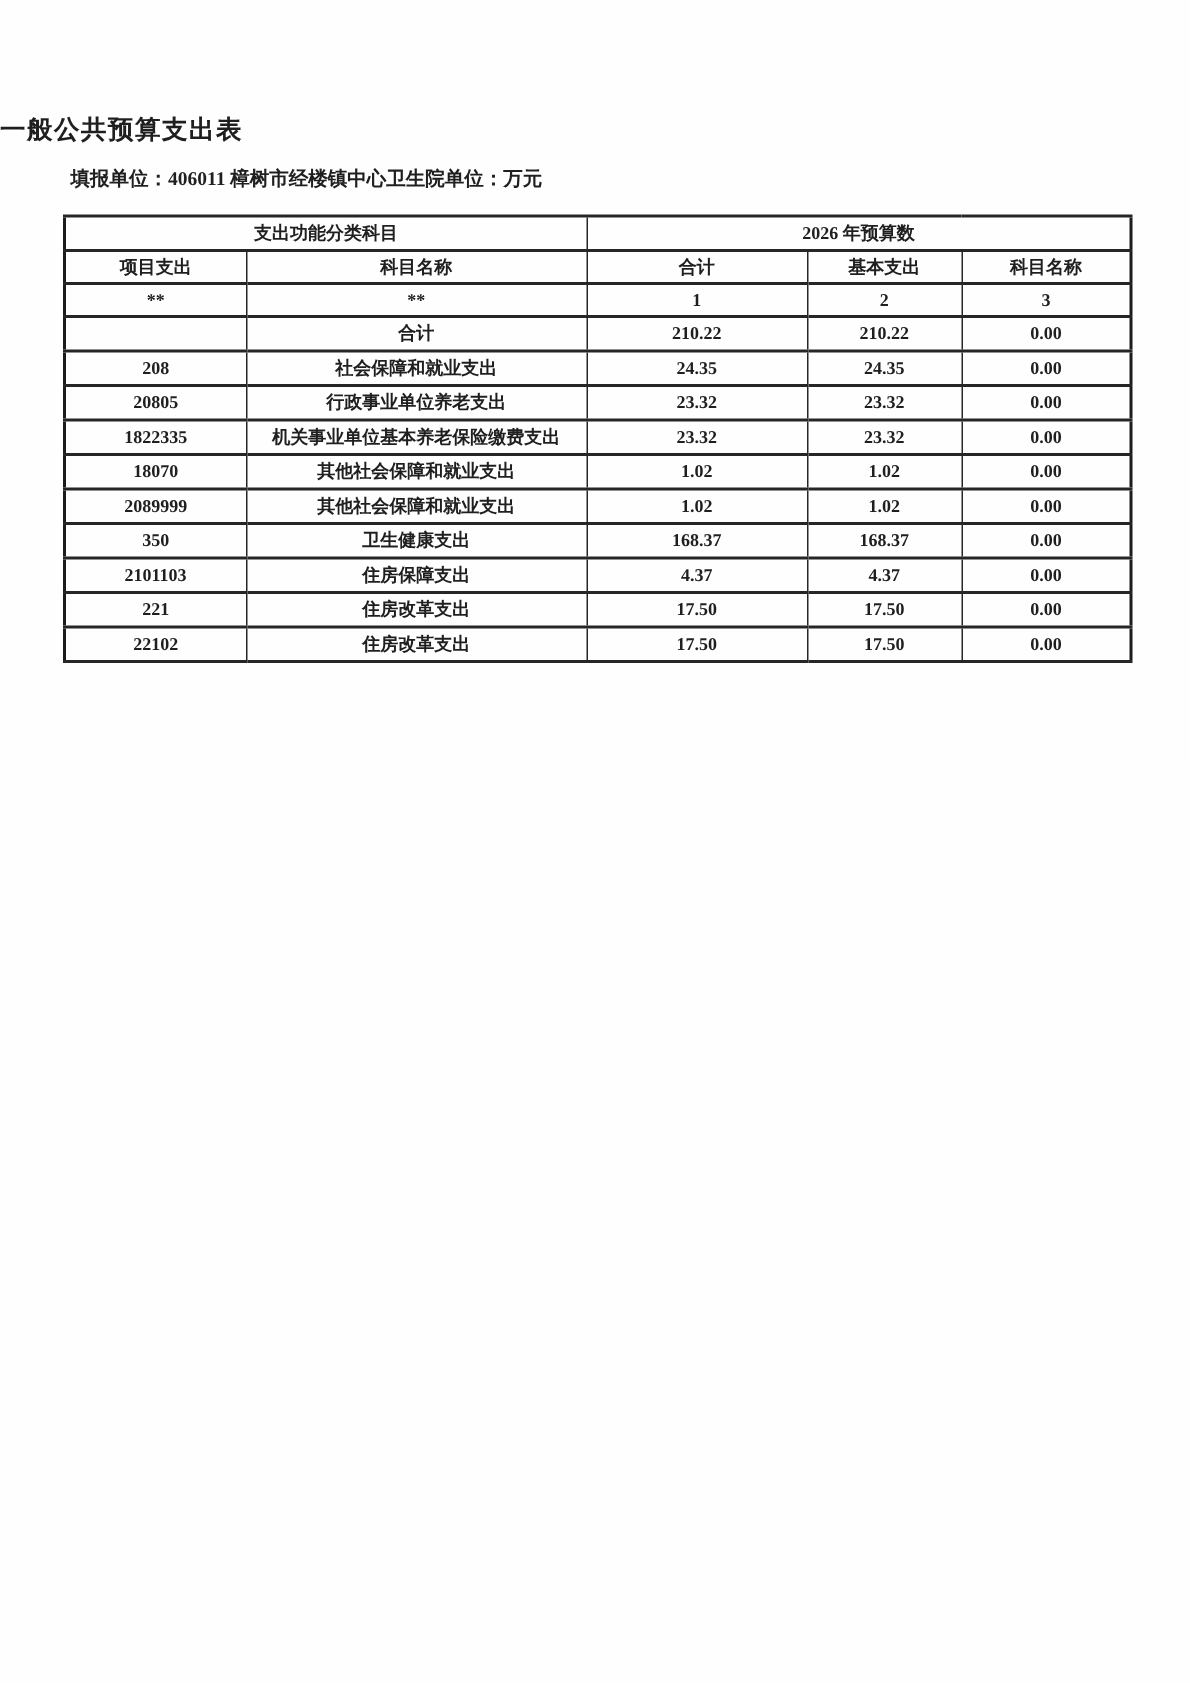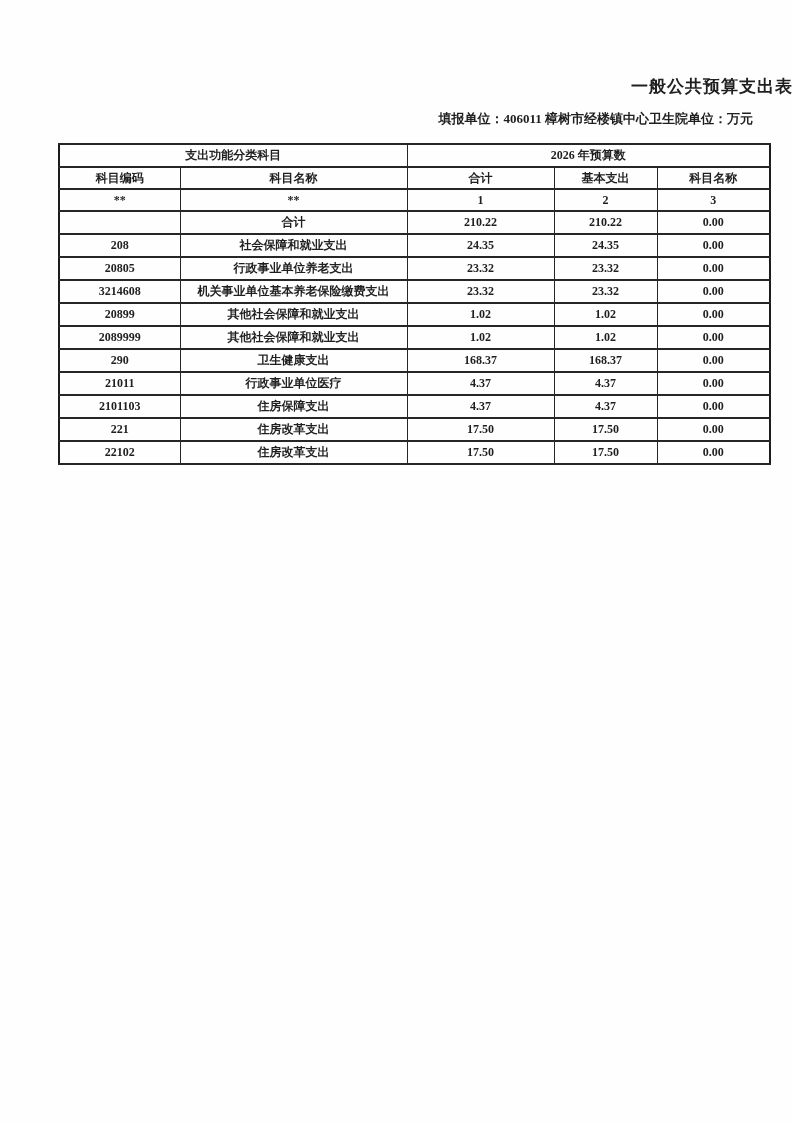--- a/index.html
+++ b/index.html
@@ -14,43 +14,42 @@
     background: #fefefe;
     font-family: "Liberation Serif", "DejaVu Serif", serif;
     color: #1f1f1f;
     overflow: hidden;
   }
   .page-title {
     position: absolute;
     top: 75px;
     left: 0;
     width: 100%;
-    text-align: right;
+    text-align: left;
     font-size: 17px;
     font-weight: bold;
     letter-spacing: 1px;
   }
   .meta-row {
     position: absolute;
     top: 110px;
     left: 47px;
     width: 706px;
     display: flex;
-    justify-content: flex-end;
+    justify-content: flex-start;
     font-size: 13px;
     font-weight: bold;
   }
   table.budget {
     position: absolute;
     top: 143px;
     left: 42px;
     width: 711px;
     border-collapse: collapse;
     table-layout: fixed;
-    margin-left: 16px;
   }
   table.budget col.c-code { width: 121px; }
   table.budget col.c-name { width: 227px; }
   table.budget col.c-total { width: 147px; }
   table.budget col.c-basic { width: 103px; }
   table.budget col.c-project { width: 113px; }
   table.budget th,
   table.budget td {
     border: 1px solid #262626;
     border-top-width: 2px;
@@ -90,21 +89,21 @@
       <col class="c-total">
       <col class="c-basic">
       <col class="c-project">
     </colgroup>
     <thead>
       <tr class="group-row">
         <th colspan="2">支出功能分类科目</th>
         <th colspan="3">2026 年预算数</th>
       </tr>
       <tr class="col-row">
-        <th>科目编码</th>
+        <th>项目支出</th>
         <th>科目名称</th>
         <th>合计</th>
         <th>基本支出</th>
         <th>科目名称</th>
       </tr>
       <tr class="sub-row">
         <td>**</td>
         <td>**</td>
         <td>1</td>
         <td>2</td>
@@ -127,52 +126,45 @@
       <td>0.00</td>
     </tr>
         <tr>
       <td>20805</td>
       <td>行政事业单位养老支出</td>
       <td>23.32</td>
       <td>23.32</td>
       <td>0.00</td>
     </tr>
         <tr>
-      <td>3214608</td>
+      <td>1822335</td>
       <td>机关事业单位基本养老保险缴费支出</td>
       <td>23.32</td>
       <td>23.32</td>
       <td>0.00</td>
     </tr>
         <tr>
-      <td>20899</td>
+      <td>18070</td>
       <td>其他社会保障和就业支出</td>
       <td>1.02</td>
       <td>1.02</td>
       <td>0.00</td>
     </tr>
         <tr>
       <td>2089999</td>
       <td>其他社会保障和就业支出</td>
       <td>1.02</td>
       <td>1.02</td>
       <td>0.00</td>
     </tr>
         <tr>
-      <td>290</td>
+      <td>350</td>
       <td>卫生健康支出</td>
       <td>168.37</td>
       <td>168.37</td>
-      <td>0.00</td>
-    </tr>
-        <tr>
-      <td>21011</td>
-      <td>行政事业单位医疗</td>
-      <td>4.37</td>
-      <td>4.37</td>
       <td>0.00</td>
     </tr>
         <tr>
       <td>2101103</td>
       <td>住房保障支出</td>
       <td>4.37</td>
       <td>4.37</td>
       <td>0.00</td>
     </tr>
         <tr>

